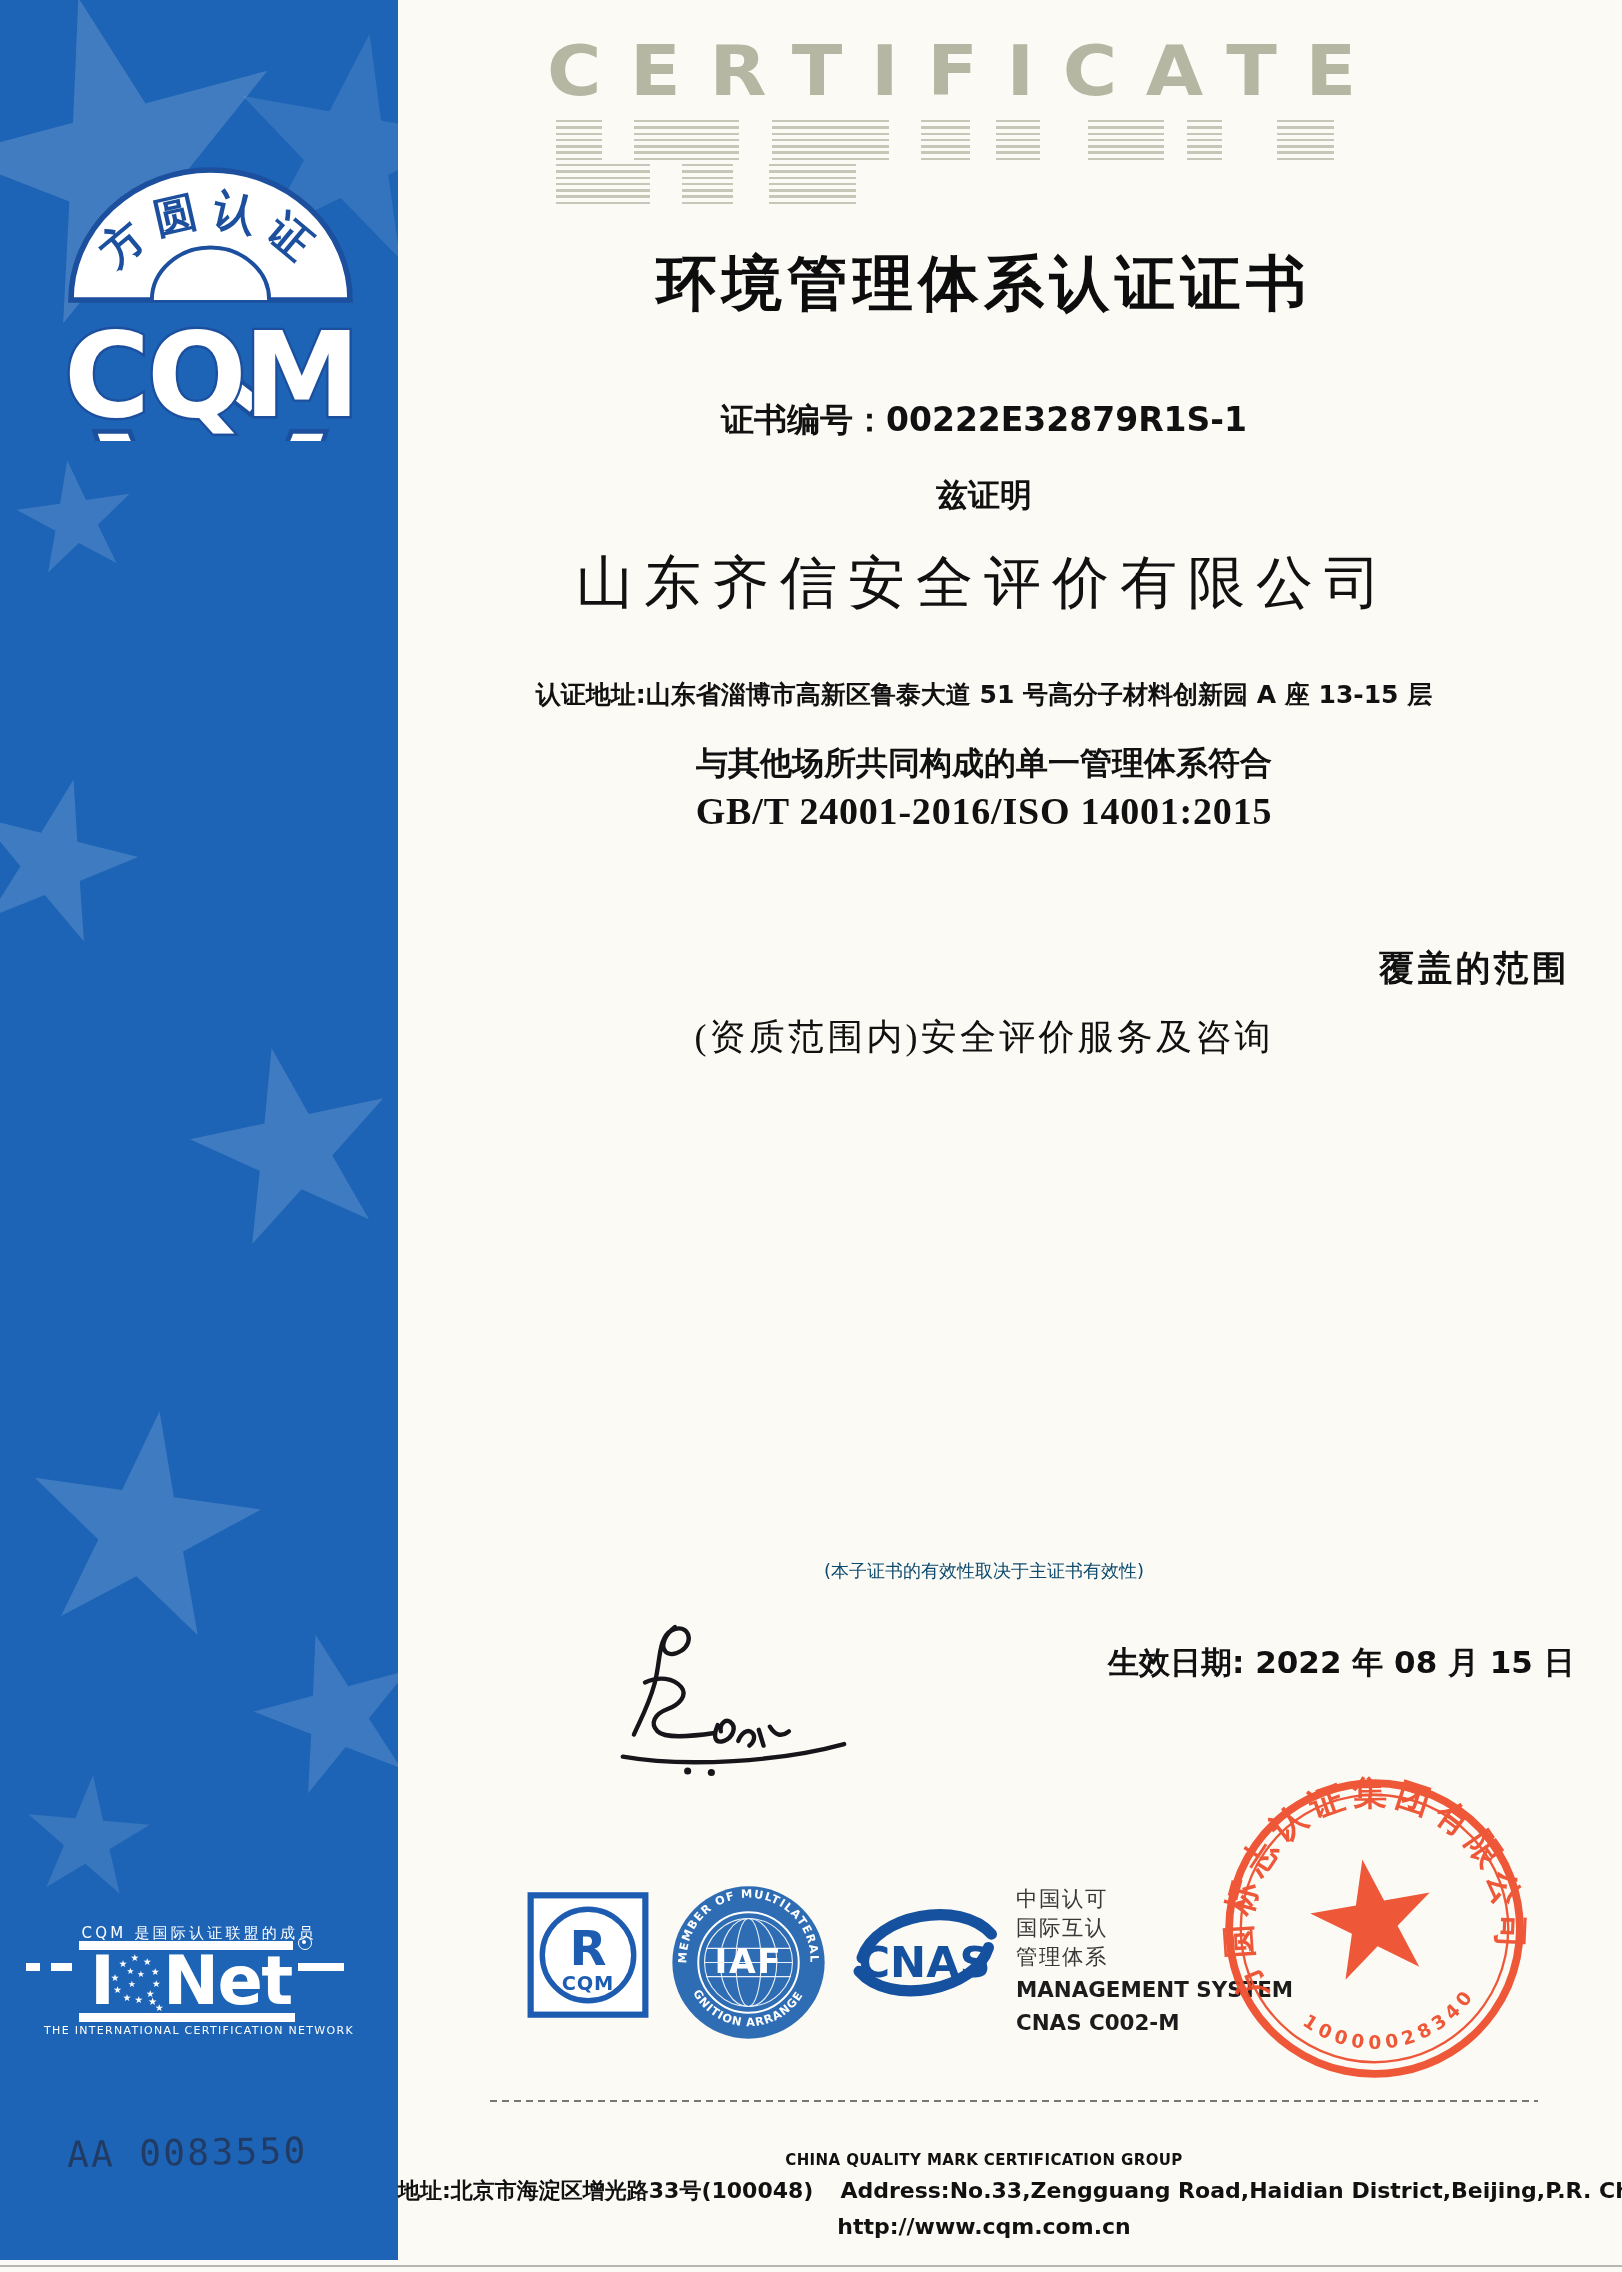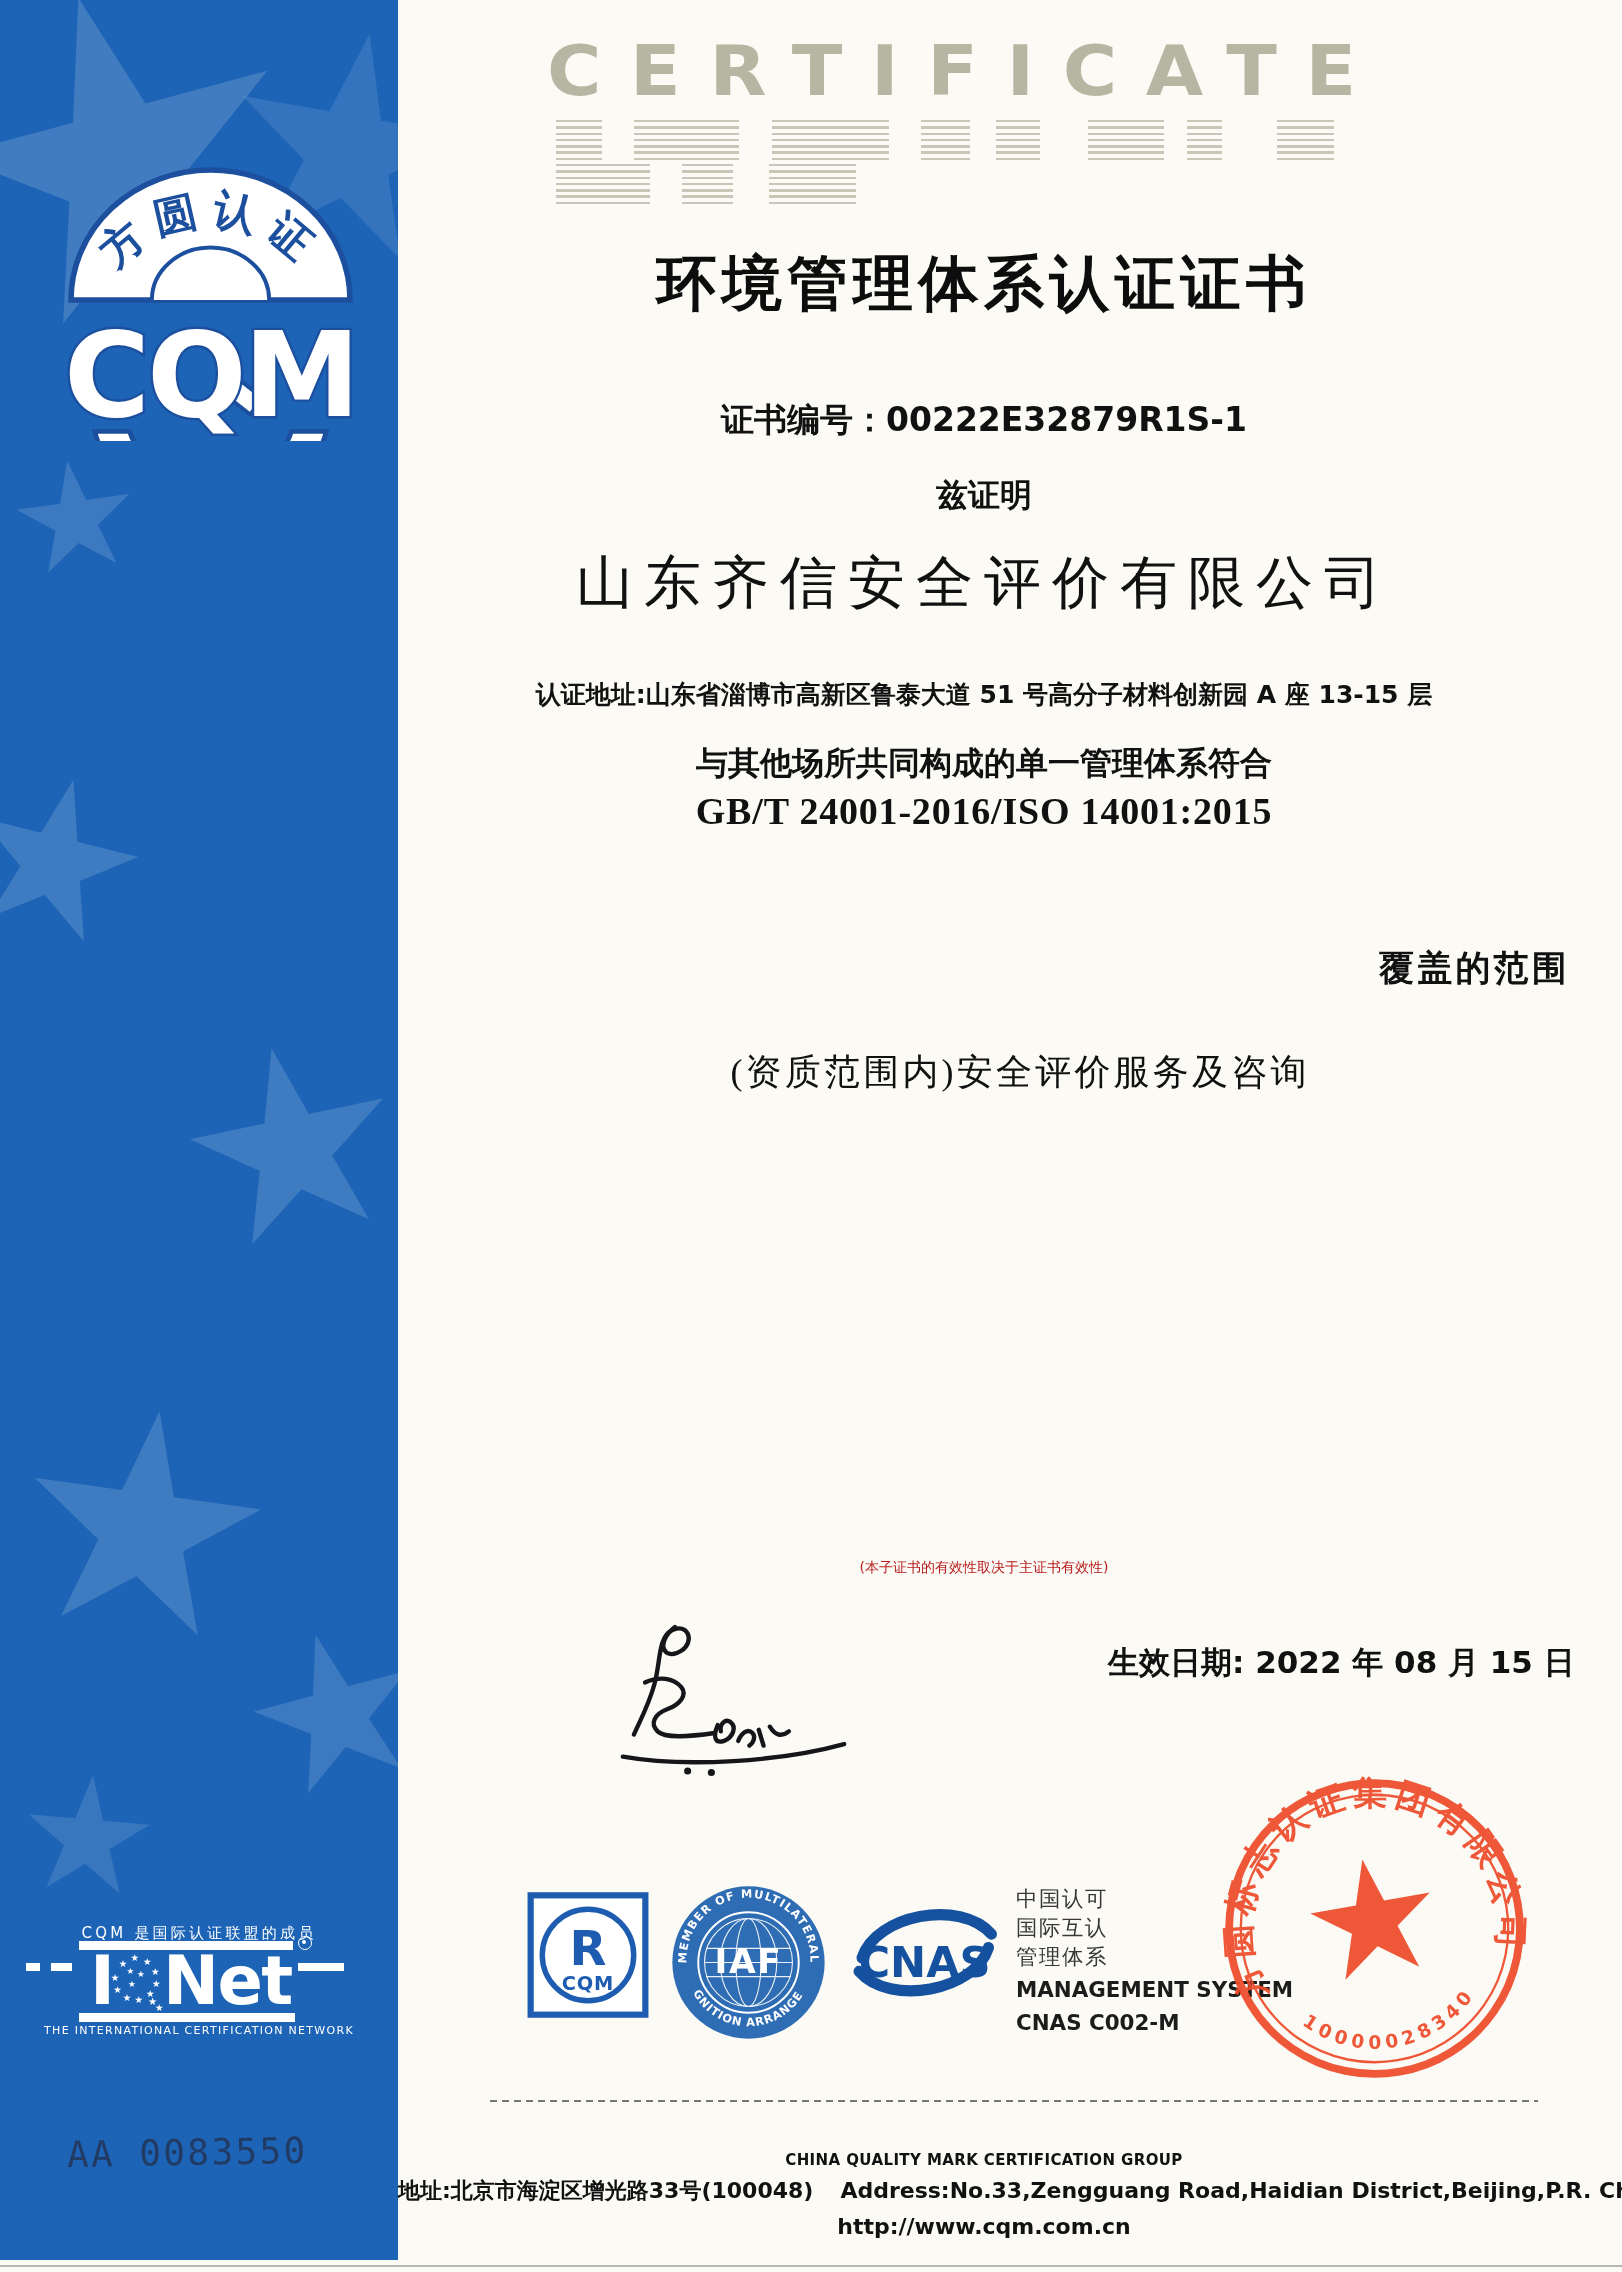--- a/index.html
+++ b/index.html
@@ -36,22 +36,22 @@
   
   .fcenter{position:absolute;left:398px;width:1172px;text-align:center;white-space:nowrap;}
   .title{top:244px;font-size:60px;font-weight:bold;letter-spacing:5.5px;color:#0d0d0d;}
   .certline{top:398px;font-size:33px;font-weight:bold;}
   .hereby{top:474px;font-size:32px;font-weight:bold;}
   .company{top:545px;font-size:57px;letter-spacing:11px;font-family:"Liberation Serif",serif;}
   .address{top:678px;font-size:25px;font-weight:bold;}
   .systemline{top:742px;font-size:32px;font-weight:bold;}
   .standard{top:789px;font-size:38px;font-weight:bold;font-family:"Liberation Serif",serif;letter-spacing:0.8px;}
   .scopelabel{top:945px;font-size:35px;font-weight:bold;letter-spacing:3.2px;text-align:right;}
-  .scope{top:1048px;font-size:36px;letter-spacing:3.2px;font-family:"Liberation Serif",serif;margin-left:36px;}
-  .note{top:1559px;font-size:14px;color:#b91c1c;}
+  .scope{top:1013px;font-size:36px;letter-spacing:3.2px;font-family:"Liberation Serif",serif;}
+  .note{top:1559px;font-size:18px;color:#0c4a6e;}
   
   .dates{position:absolute;left:1108px;top:1642px;font-size:31px;font-weight:bold;}
   .dates .row{margin-bottom:11px;white-space:nowrap;}
   .sig{position:absolute;left:599px;top:1616px;}
   
   .logo-cqmr{position:absolute;left:526px;top:1889px;}
   .logo-iaf{position:absolute;left:670px;top:1884px;}
   .logo-cnas{position:absolute;left:849px;top:1894px;}
   .accred{position:absolute;left:1016px;top:1884px;line-height:29px;}
   .accred .cn{font-size:21.4px;color:#383838;letter-spacing:1.6px;}

